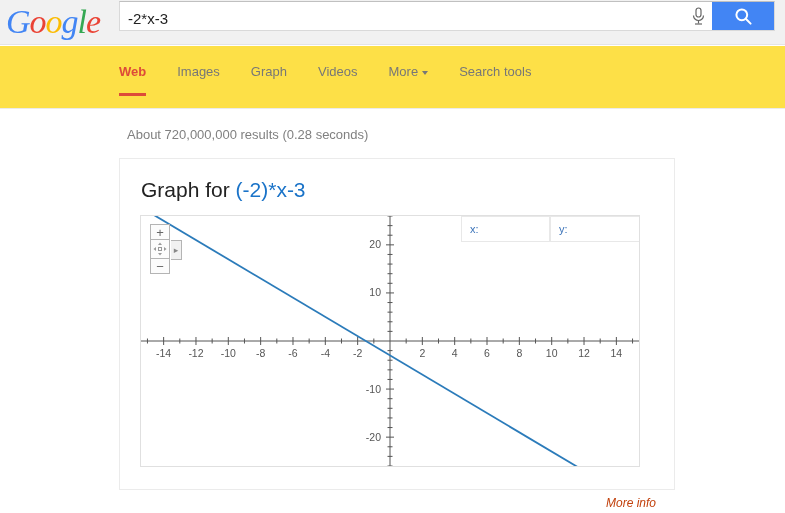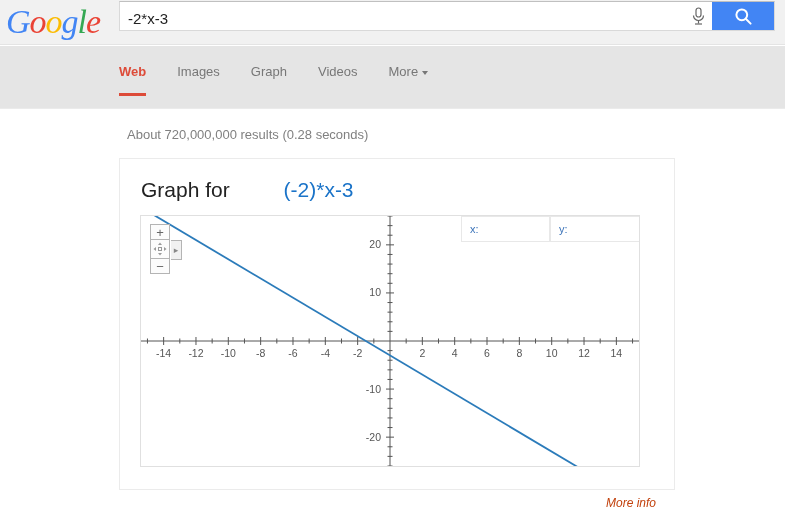--- a/index.html
+++ b/index.html
@@ -88,21 +88,21 @@
     justify-content: center;
     cursor: pointer;
   }
 
   
   .navbar {
     position: absolute;
     left: 0; top: 46px;
     width: 785px;
     height: 63px;
-    background: #e5e5e5;
+    background: #fde047;
     border-bottom: 1px solid #ebebeb;
     box-sizing: border-box;
   }
   .nav-tabs {
     position: absolute;
     left: 119px;
     top: 18px;
     display: flex;
     align-items: flex-start;
   }
@@ -160,21 +160,21 @@
     box-sizing: border-box;
   }
   .graph-title {
     position: absolute;
     left: 21px;
     top: 19px;
     font-size: 21px;
     color: #222222;
     white-space: nowrap;
   }
-  .graph-title .formula { color: #1a73c8; margin-left: 48px; }
+  .graph-title .formula { color: #1a73c8; }
 
   
   .plot {
     position: absolute;
     left: 20px;
     top: 56px;
     width: 500px;
     height: 252px;
     border: 1px solid #e0e0e0;
     box-sizing: border-box;
@@ -296,20 +296,21 @@
   </div>
 </div>
 
 <div class="navbar">
   <div class="nav-tabs">
     <div class="nav-tab active"><span>Web</span></div>
     <div class="nav-tab"><span>Images</span></div>
     <div class="nav-tab"><span>Graph</span></div>
     <div class="nav-tab"><span>Videos</span></div>
     <div class="nav-tab"><span>More</span><span class="caret"></span></div>
+    <div class="nav-tab"><span>Search tools</span></div>
   </div>
 </div>
 
 <div class="result-stats">About 720,000,000 results (0.28 seconds)</div>
 
 <div class="graph-card">
 
   <div class="graph-title">
     <span>Graph for </span><span class="formula">(-2)*x-3</span>
   </div>

